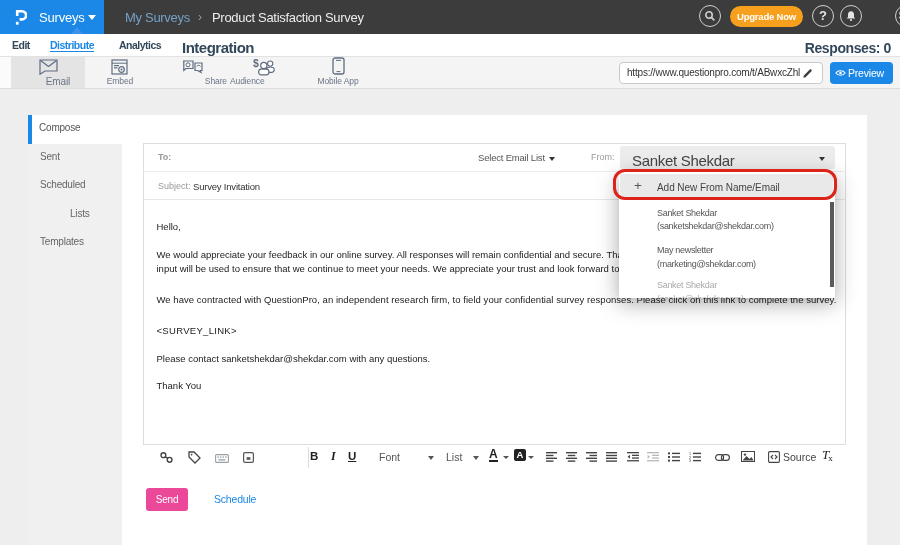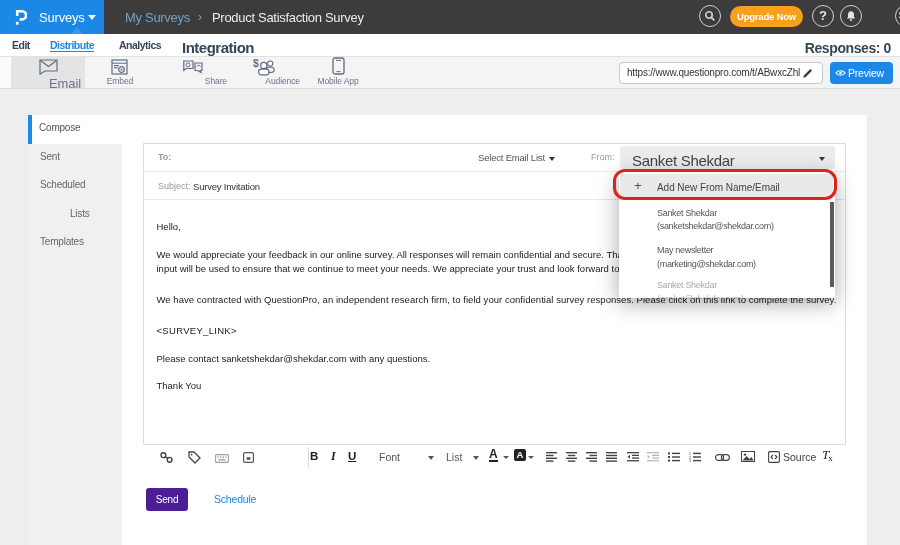--- a/index.html
+++ b/index.html
@@ -74,24 +74,24 @@
     <circle cx="17.2" cy="6.6" r="2.6" fill="#ffffff" stroke="#5f6d80" stroke-width="1.1"></circle>
     <rect x="13.4" y="10.2" width="7.8" height="5.2" rx="2.6" fill="#ffffff" stroke="#5f6d80" stroke-width="1.1"></rect>
     <circle cx="10.8" cy="8.4" r="3.1" fill="#ffffff" stroke="#5f6d80" stroke-width="1.2"></circle>
     <rect x="5.6" y="12.2" width="10.4" height="5.6" rx="2.8" fill="#ffffff" stroke="#5f6d80" stroke-width="1.2"></rect>
   </svg>
   <svg class="abs" style="left:332px;top:57px;" width="13" height="18" viewBox="0 0 13 18">
     <rect x="1" y="1" width="11" height="16" rx="2" fill="none" stroke="#5f6d80" stroke-width="1.3"></rect>
     <line x1="4" y1="3.4" x2="9" y2="3.4" stroke="#5f6d80" stroke-width="1"></line>
     <line x1="4.5" y1="14.6" x2="8.5" y2="14.6" stroke="#5f6d80" stroke-width="1"></line>
   </svg>
-  <div class="abs" style="left:18px;top:76px;width:94px;text-align:center;color:#6a7586;font-size:13px;letter-spacing:-0.1px;">Email</div>
+  <div class="abs" style="left:11px;top:76px;width:94px;text-align:center;color:#6a7586;font-size:10px;letter-spacing:-0.1px;">Email</div>
   <div class="abs" style="left:85px;top:76px;width:70px;text-align:center;color:#6a7586;font-size:8.5px;letter-spacing:-0.1px;">Embed</div>
   <div class="abs" style="left:157px;top:76px;width:70px;text-align:right;color:#6a7586;font-size:8.5px;letter-spacing:-0.1px;">Share</div>
-  <div class="abs" style="left:230px;top:76px;width:70px;text-align:right;color:#6a7586;font-size:8.5px;letter-spacing:-0.1px;">Audience</div>
+  <div class="abs" style="left:230px;top:76px;width:70px;text-align:left;color:#6a7586;font-size:8.5px;letter-spacing:-0.1px;">Audience</div>
   <div class="abs" style="left:303px;top:76px;width:70px;text-align:center;color:#6a7586;font-size:8.5px;letter-spacing:-0.1px;">Mobile App</div>
 
   <div class="abs" style="left:619px;top:62px;width:204px;height:22px;background:#fff;border:1px solid #c9c9c9;border-radius:4px;"></div>
   <div class="abs" style="left:627px;top:67px;width:173px;height:12px;overflow:hidden;">
     <div style="position:absolute;left:0;top:0;font-size:10px;letter-spacing:-0.2px;color:#333;white-space:nowrap;">https://www.questionpro.com/t/ABwxcZhlYc3Rhd</div>
   </div>
   <svg class="abs" style="left:802px;top:68px;" width="11" height="11" viewBox="0 0 13 13">
     <path d="M1.5,11.5 L2.2,8.8 L9.2,1.8 C9.6,1.4 10.4,1.4 10.8,1.8 L11.2,2.2 C11.6,2.6 11.6,3.4 11.2,3.8 L4.2,10.8 Z" fill="#3d3d3d"></path>
   </svg>
   <div class="abs" style="left:830px;top:62px;width:63px;height:22px;background:#1b87e6;border-radius:4px;"></div>
@@ -239,21 +239,21 @@
     <path d="M1.5,9.5 L5.5,5 L8.5,8 L10.5,6 L12.5,9.5 Z" fill="#444"></path>
   </svg>
 
   <svg class="abs" style="left:768px;top:451px;" width="12" height="12" viewBox="0 0 12 12">
     <rect x="0.6" y="0.6" width="10.8" height="10.8" rx="1.2" fill="none" stroke="#444" stroke-width="1.1"></rect>
     <path d="M5,4 L3,6 L5,8 M7,4 L9,6 L7,8" fill="none" stroke="#444" stroke-width="1.1"></path>
   </svg>
   <div class="abs" style="left:783px;top:451px;color:#444;font-size:10.5px;">Source</div>
   <div class="abs" style="left:822px;top:447px;color:#222;font-size:13px;font-style:italic;font-family:'Liberation Serif',serif;">T<span style="font-size:9px;font-style:normal;position:relative;top:2px;left:-1px;">x</span></div>
 
-  <div class="abs" style="left:146px;top:488px;width:42px;height:23px;background:#4c1d95;border-radius:3px;color:#fff;font-size:10px;letter-spacing:-0.2px;text-align:center;line-height:23px;">Send</div>
+  <div class="abs" style="left:146px;top:488px;width:42px;height:23px;background:#ec4899;border-radius:3px;color:#fff;font-size:10px;letter-spacing:-0.2px;text-align:center;line-height:23px;">Send</div>
   <div class="abs" style="left:214px;top:493px;color:#1b87e6;font-size:10.5px;letter-spacing:-0.2px;">Schedule</div>
 
   <div class="abs" id="dropdown" style="left:619px;top:171.5px;width:216px;height:126.5px;background:#fff;box-shadow:0 5px 20px rgba(0,0,0,0.35);overflow:hidden;">
     <div style="position:absolute;left:1px;top:2.5px;width:213px;height:23.5px;background:#e9e9e9;"></div>
     <div style="position:absolute;left:15px;top:6px;color:#555;font-size:13.5px;font-weight:400;">+</div>
     <div style="position:absolute;left:38px;top:10px;color:#444;font-size:10px;letter-spacing:-0.05px;">Add New From Name/Email</div>
     <div style="position:absolute;left:38px;top:35px;color:#555;font-size:9px;letter-spacing:-0.3px;line-height:13.5px;">Sanket Shekdar<br>(sanketshekdar@shekdar.com)</div>
     <div style="position:absolute;left:38px;top:72.5px;color:#555;font-size:9px;letter-spacing:-0.3px;line-height:13.5px;">May newsletter<br>(marketing@shekdar.com)</div>
     <div style="position:absolute;left:38px;top:107.5px;color:#aaa;font-size:9px;letter-spacing:-0.3px;line-height:13.5px;">Sanket Shekdar<br>(sanket@shekdar.com)</div>
     <div style="position:absolute;left:210.5px;top:30.5px;width:4.5px;height:85px;background:#5a5a5a;"></div>

